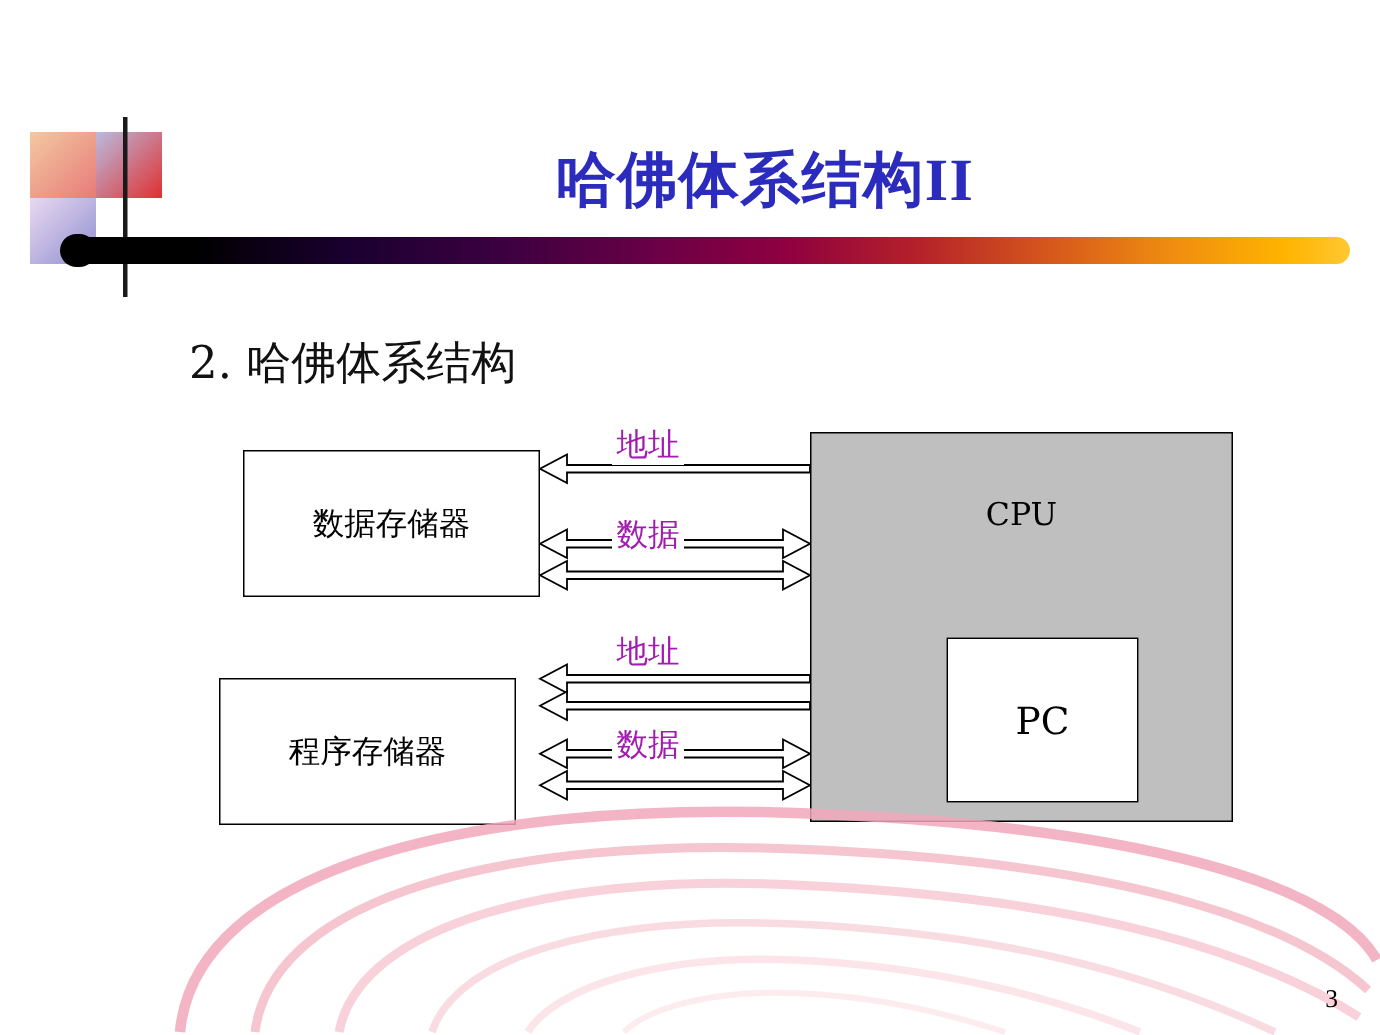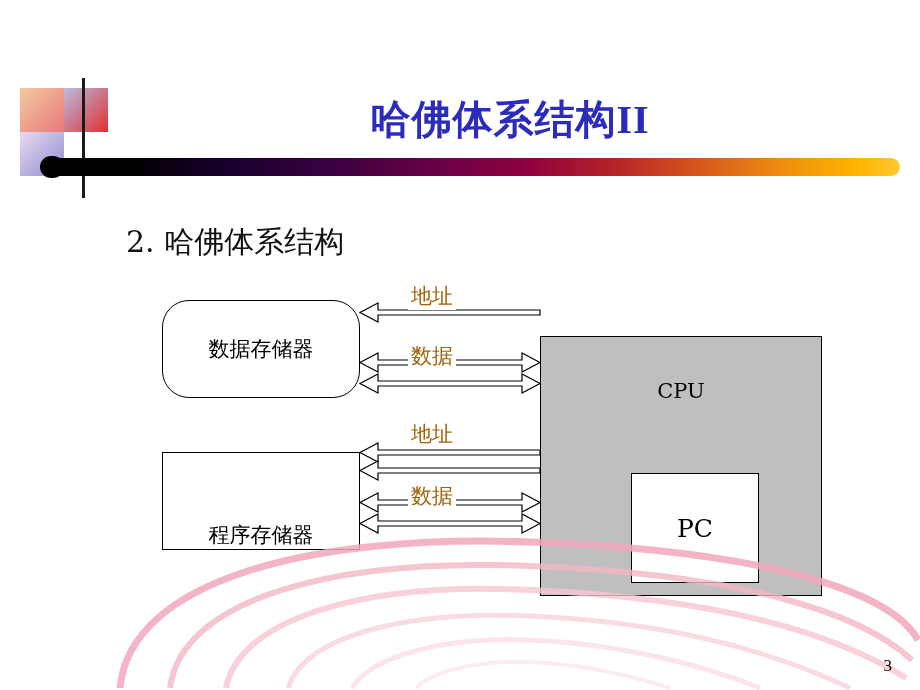--- a/index.html
+++ b/index.html
@@ -52,40 +52,39 @@
     font-size:30px;color:#111111;white-space:nowrap;margin-top:10px;
   }
 
   
   .diagram{position:absolute;left:0;top:0;width:920px;height:690px;}
   .box{
     position:absolute;border:1px solid #000;background:#ffffff;
     display:flex;align-items:center;justify-content:center;
     font-family:"DejaVu Serif", serif;font-size:21px;color:#000;
   }
-  .box-data{left:162px;top:300px;width:196px;height:96px;border-radius:27px;}
-  .box-prog{left:162px;top:452px;width:196px;height:96px;align-items:flex-end;}
+  .box-data{left:162px;top:300px;width:196px;height:96px;}
+  .box-prog{left:146px;top:452px;width:196px;height:96px;}
   .box-cpu{
     left:540px;top:288px;width:280px;height:258px;background:#bfbfbf;border:1px solid #000;
     display:block;
-    margin-top:48px;
   }
   .cpu-label{
     position:absolute;left:0;top:42px;width:280px;text-align:center;
     font-family:"DejaVu Serif", serif;font-size:21px;color:#000;
   }
   .box-pc{
     position:absolute;left:90px;top:136px;width:126px;height:108px;background:#ffffff;border:1px solid #000;
     display:flex;align-items:center;justify-content:center;
     font-family:"DejaVu Serif", serif;font-size:25px;color:#000;
   }
 
   
   .arrow-label{
-    position:absolute;font-family:"DejaVu Serif", serif;font-size:21px;color:#a16207;
+    position:absolute;font-family:"DejaVu Serif", serif;font-size:21px;color:#a21caf;
     background:#ffffff;padding:0 3px;white-space:nowrap;
   }
   .lbl-addr1{left:408px;top:282px;}
   .lbl-data1{left:408px;top:342px;}
   .lbl-addr2{left:408px;top:420px;}
   .lbl-data2{left:408px;top:482px;}
 
   
   .swirl{position:absolute;left:60px;top:520px;width:860px;height:170px;overflow:hidden;}
 

